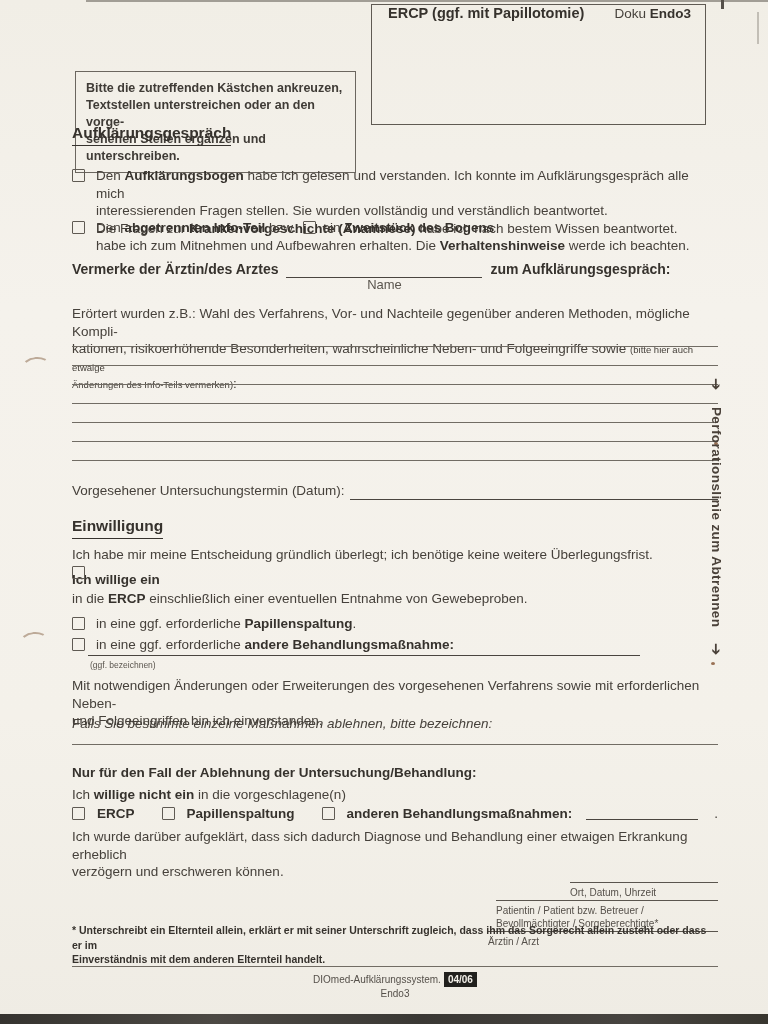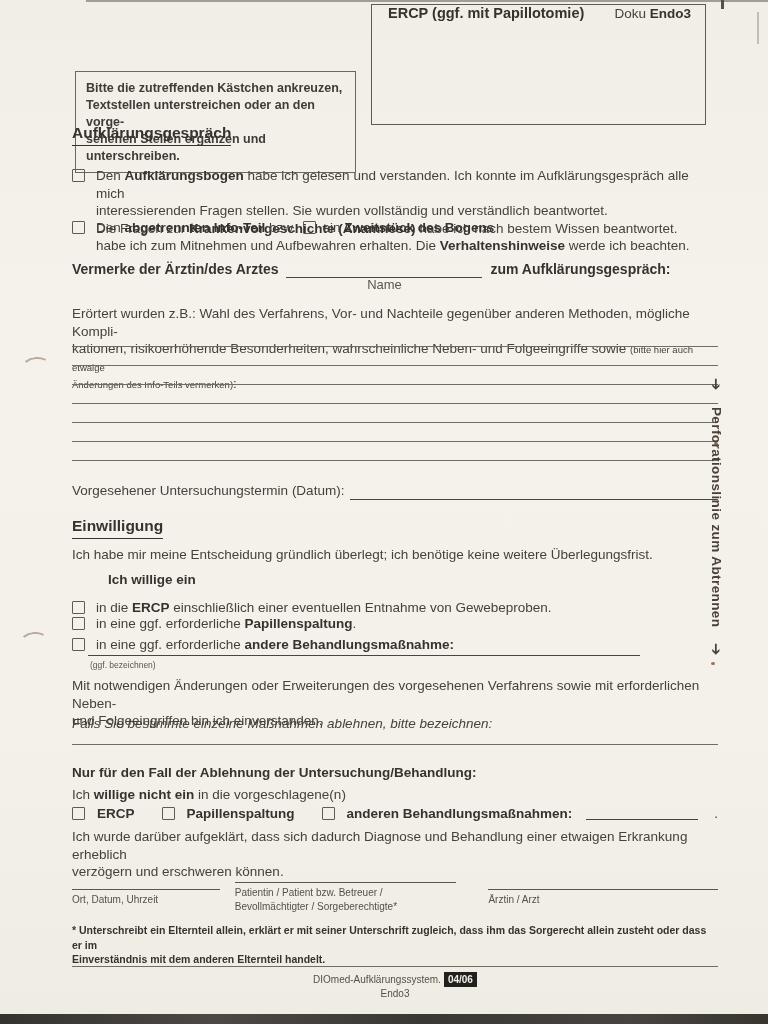--- a/index.html
+++ b/index.html
@@ -59,21 +59,21 @@
   .ggf-caption{position:absolute;left:90px;top:660px;font-size:8.5px;color:#5a554e;}
 
   .rule-full{border-top:1px solid var(--rule);}
 
   .opt-row{display:flex;align-items:center;}
   .opt{display:flex;align-items:center;gap:12px;margin-right:27px;}
   .opt .cbox{margin-top:0;}
   .opt-label{font-weight:bold;color:var(--ink-bold);}
   .opt-fill{flex:1;height:13px;margin:0 4px 0 2px;}
 
-  .sig-row{display:flex;align-items:center;}
+  .sig-row{display:flex;align-items:flex-end;flex-direction:column;}
   .sig-col{border-top:1px solid #5a554e;padding-top:3px;font-size:10px;color:#55504a;line-height:1.35;}
   .sig-1{width:148px;}
   .sig-2{width:222px;margin-left:15px;}
   .sig-3{width:230px;margin-left:32px;}
 
   .footnote{font-size:10.5px;font-weight:bold;color:#3f3b36;line-height:1.4;}
 
   .footer-row{display:flex;justify-content:space-between;align-items:center;font-size:10px;color:#55504a;flex-direction:column;}
   .footer-left{display:flex;align-items:center;gap:3px;}
   .badge{background:var(--badge-bg);color:var(--badge-fg);font-weight:bold;padding:1px 4px;}
@@ -81,22 +81,22 @@
   .side-tab{position:absolute;left:707px;top:378px;height:262px;writing-mode:vertical-rl;
             font-size:13.5px;font-weight:bold;color:var(--side-text);letter-spacing:.4px;
             white-space:nowrap;}
   .side-tab .arrow{font-size:15px;}
   .side-tab .arrow.first{margin-bottom:16px;}
   .side-tab .arrow.last{margin-top:16px;}
 
   
   #s-h1{top:123px;} #s-item1{top:167px;} #s-item2{top:219px;}
   #s-vermerke{top:260px;} #s-eroertert{top:289px;margin-top:16px;} #s-wlines{top:328px;}
-  #s-termin{top:482px;} #s-h2{top:516px;} #s-p1{top:546px;} #s-lead{top:571px;font-weight:bold;color:var(--ink-bold);margin-left:36px;}
-  #s-cb1{top:599px;} #s-cb2{top:615px;} #s-cb3{top:636px;}
+  #s-termin{top:482px;} #s-h2{top:516px;} #s-p1{top:546px;} #s-lead{top:571px;font-weight:bold;color:var(--ink-bold);}
+  #s-cb1{top:564px;flex-direction:column;} #s-cb2{top:615px;} #s-cb3{top:636px;}
   #s-p2{top:677px;} #s-p3{top:715px;font-style:italic;} #s-rule1{top:744px;}
   #s-ablh{top:764px;font-weight:bold;color:var(--ink-bold);}
   #s-abllead{top:786px;} #s-ablopts{top:805px;} #s-ablp{top:828px;}
   #s-sigs{top:882px;} #s-footnote{top:923px;} #s-frule{top:966px;} #s-footer{top:972px;}
 </style>
 </head>
 <body>
 
 <div class="page">
 

